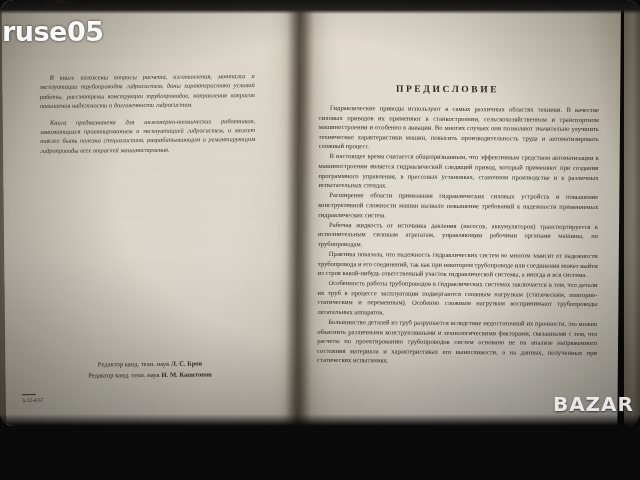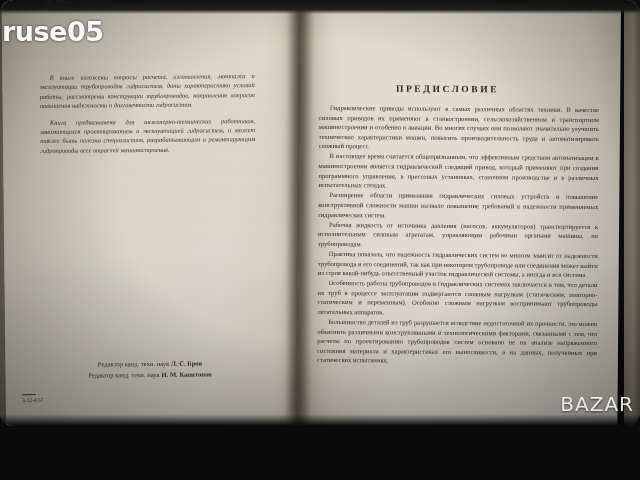--- a/index.html
+++ b/index.html
@@ -214,21 +214,21 @@
     letter-spacing: -0.5px;
     opacity: .95;
   }
   
   .wm-bazar {
     position: absolute;
     right: 6px;
     bottom: 10px;
     font-family: "DejaVu Sans", sans-serif;
     font-size: 20px;
-    font-weight: normal;
+    font-weight: bold;
     color: rgba(255,255,255,.88);
     letter-spacing: 1px;
     text-shadow: 0 1px 2px rgba(0,0,0,.6);
   }
 
   
   .vignette {
     position: absolute;
     inset: 0;
     pointer-events: none;

